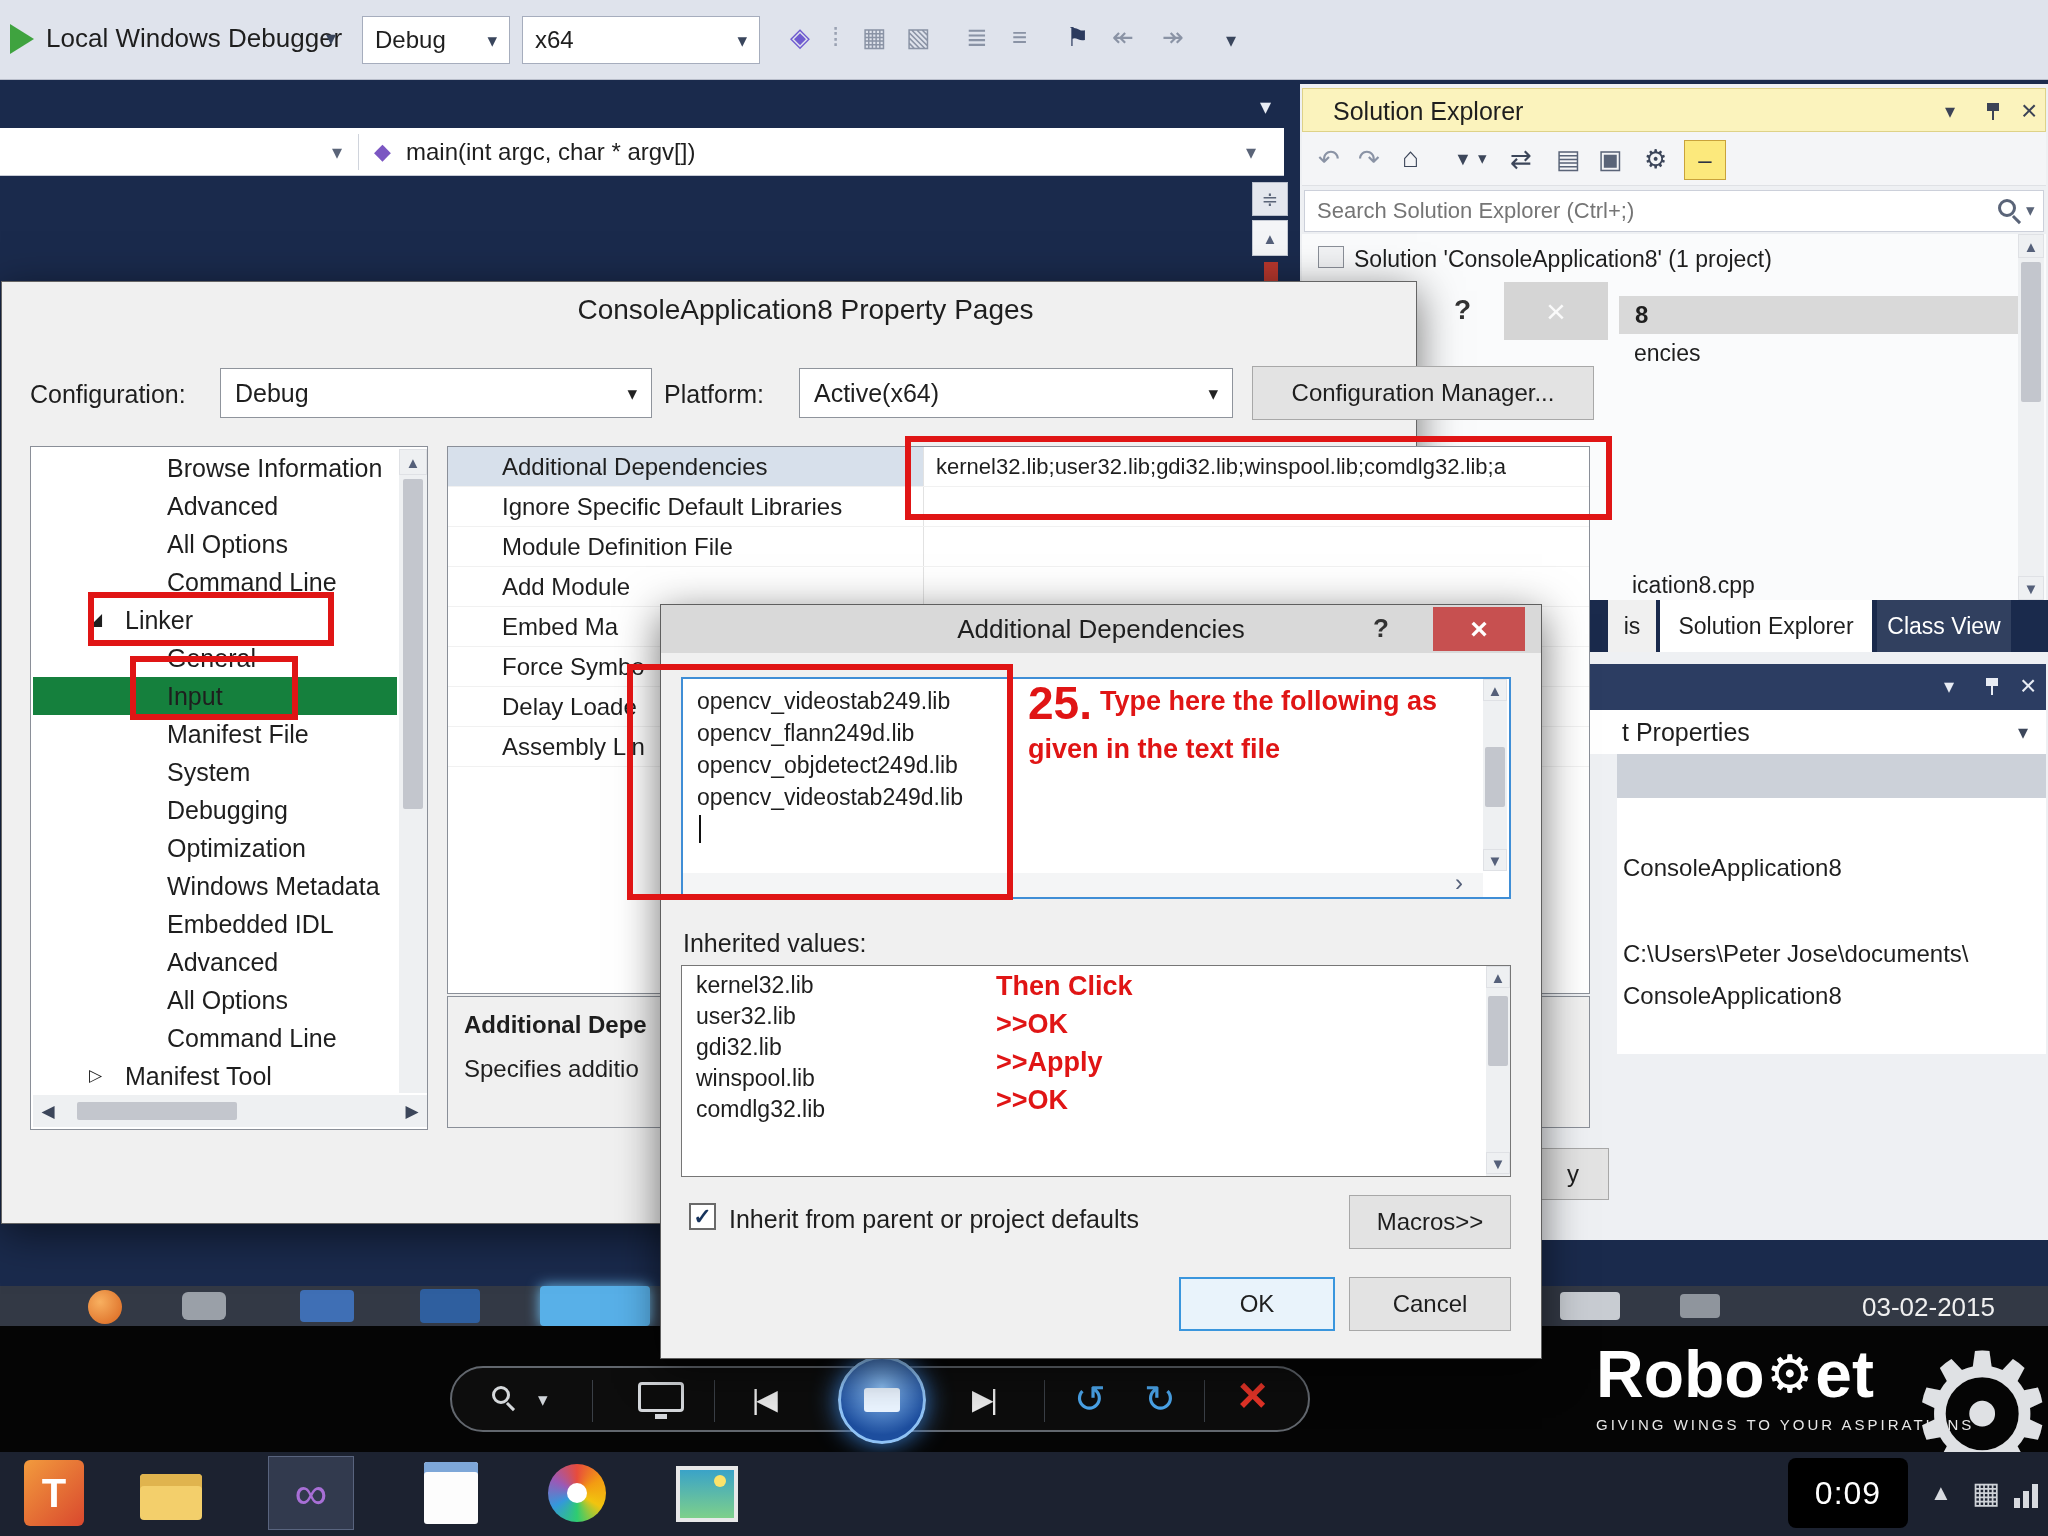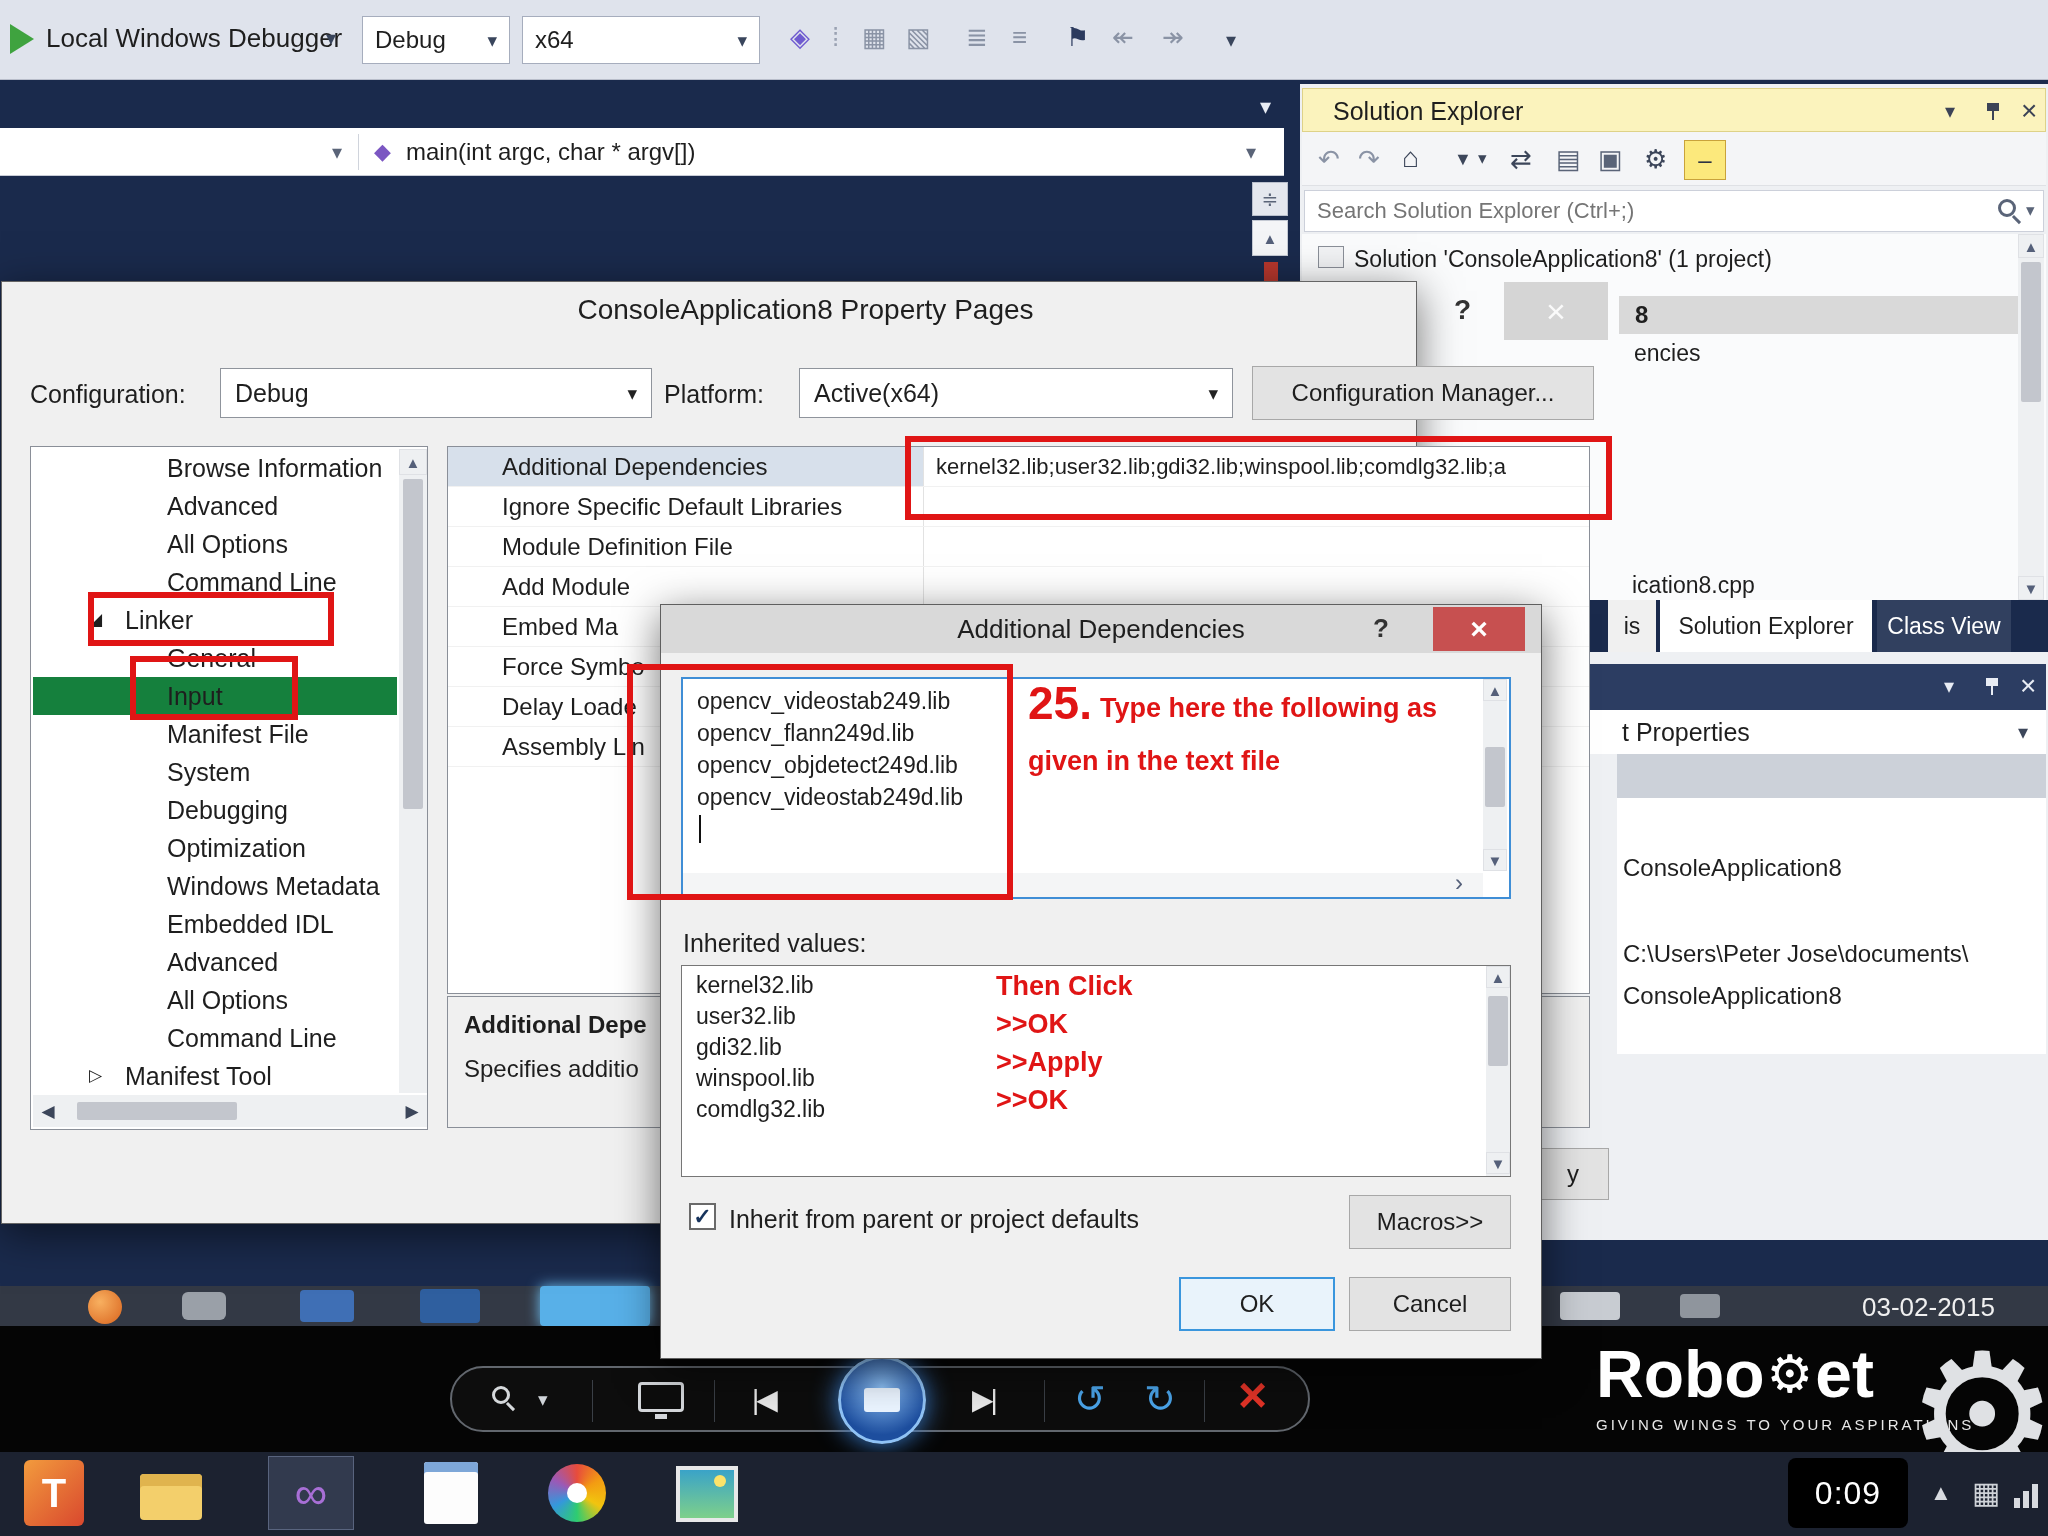--- a/index.html
+++ b/index.html
@@ -318,23 +318,23 @@
 </div>
 
 <div class="redbox" style="left:88px;top:592px;width:246px;height:54px"></div>
 <div class="redbox" style="left:130px;top:656px;width:168px;height:64px"></div>
 <div class="redbox" style="left:905px;top:436px;width:707px;height:84px"></div>
 <div class="redbox" style="left:627px;top:664px;width:386px;height:236px"></div>
 
 <div class="note" style="left:1028px;top:676px">
   <div style="display:flex;align-items:flex-end">
     <span style="font-size:46px">25.</span>
-    <span style="font-size:27px;margin-left:8px;margin-bottom:6px">Type here the following as</span>
-  </div>
-  <div style="font-size:27px;margin-top:16px">given in the text file</div>
+    <span style="font-size:27px;margin-left:8px;margin-bottom:13px">Type here the following as</span>
+  </div>
+  <div style="font-size:27px;margin-top:4px">given in the text file</div>
 </div>
 
 <div class="abs" style="left:0;top:1286px;width:2048px;height:40px;background:#333945;z-index:1">
   <span class="abs" style="left:88px;top:4px;width:34px;height:34px;border-radius:50%;background:radial-gradient(circle at 35% 35%,#f8b060,#d9641e)"></span>
   <span class="abs" style="left:182px;top:6px;width:44px;height:28px;border-radius:6px;background:#9aa0a8"></span>
   <span class="abs" style="left:300px;top:4px;width:54px;height:32px;background:#3f6fb5;border-radius:4px"></span>
   <span class="abs" style="left:420px;top:3px;width:60px;height:34px;background:#2f5f9f;border-radius:4px"></span>
   <span class="abs" style="left:540px;top:0;width:110px;height:40px;background:#58b0e8;border-radius:4px;box-shadow:0 0 14px #6fc0f2"></span>
   <span class="abs" style="left:662px;top:2px;width:90px;height:36px;background:#444c58;border-radius:4px"></span>
   <span class="abs" style="left:1560px;top:6px;width:60px;height:28px;background:#c8ccd2;border-radius:4px"></span>

